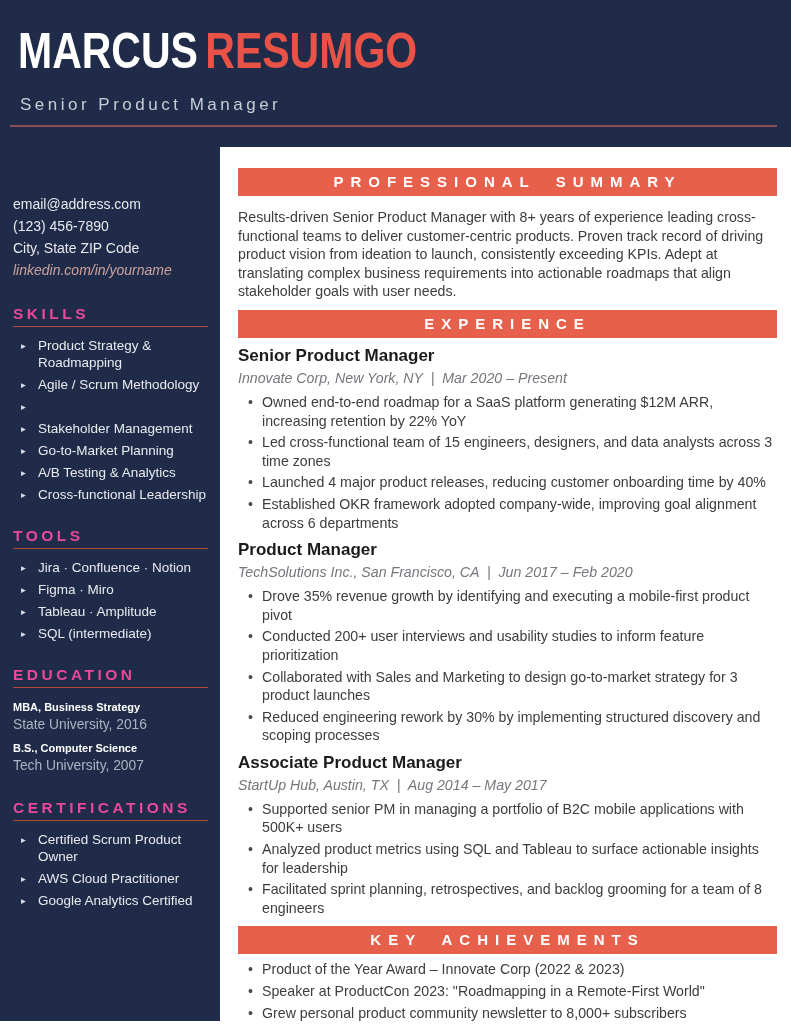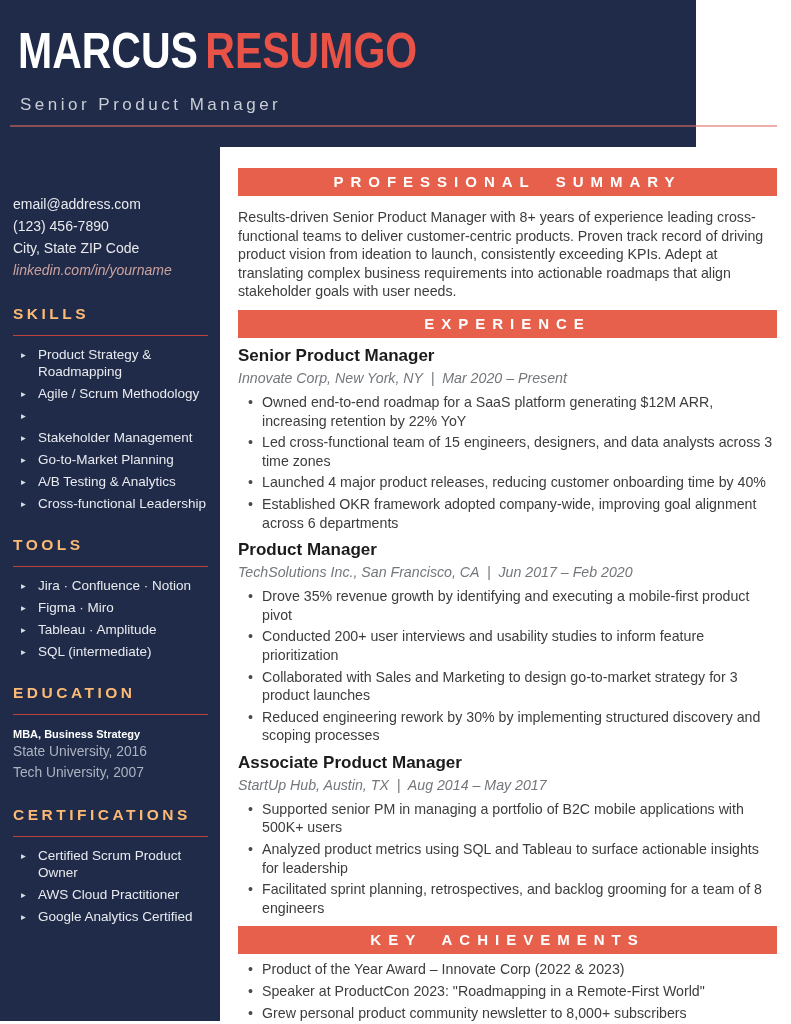--- a/index.html
+++ b/index.html
@@ -1,35 +1,35 @@
 <!DOCTYPE html>
 <html><head>
 <meta charset="utf-8">
 <style>
   * { margin:0; padding:0; box-sizing:border-box; }
   html,body { width:791px; background:#ffffff; }
   body { font-family:"Liberation Sans", sans-serif; }
   .page { position:relative; width:791px; height:1024px; background:#ffffff; overflow:hidden; }
 
   
-  .header { position:absolute; top:0; left:0; width:696px; height:147px; background:#1F2B48; }
+  .header { position:absolute; top:0; left:0; width:791px; height:147px; background:#1F2B48; }
   .name-line { position:absolute; left:18px; top:22px; white-space:nowrap; font-weight:700;
                font-size:50px; transform:scaleX(0.82); transform-origin:0 0; color:#ffffff; }
   .name-last { color:#E85247; margin-left:9px; }
   .header-subtitle { position:absolute; left:20px; top:95px; font-size:17px; letter-spacing:3.5px; color:#C8CDD6; }
   .header-rule { position:absolute; left:10px; top:125px; width:767px; height:2px; background:rgba(224,110,100,0.55); }
 
   
   .sidebar { position:absolute; left:0; top:147px; width:220px; height:874px; background:#1F2B48;
              padding:0 12px 0 13px; color:#E9EAEE; }
   .contact { margin-top:46px; font-size:14px; line-height:22px; }
   .contact-linkedin { color:#CDA39E; text-decoration:none; display:block;font-style:italic; }
   .side-section { margin-top:24px; }
-  .side-heading { font-weight:700; font-size:15.5px; letter-spacing:3.5px; color:#fdba74;
-                  padding-bottom:12px; border-bottom:1.5px solid rgba(226,74,54,0.8); margin-bottom:10px; }
+  .side-heading { font-weight:700; font-size:15.5px; letter-spacing:3.5px; color:#ec4899;
+                  padding-bottom:3px; border-bottom:1.5px solid rgba(226,74,54,0.8); margin-bottom:10px; }
   .side-list { list-style:none; }
   .side-list li { display:flex; font-size:13.5px; line-height:17px; margin-bottom:5px; color:#E8EAEF; }
   .tri { flex:0 0 auto; width:25px; padding-left:8px; font-size:9.5px; line-height:17px;
          color:#DADDE3; font-family:"DejaVu Sans", sans-serif; }
   .edu-degree { font-weight:700; font-size:11px; line-height:18px; color:#ffffff; margin-top:5px; }
   .edu-school { font-size:13.8px; line-height:18px; color:#ACB3C1; margin-bottom:3px; }
 
   
   .main { position:absolute; left:220px; top:147px; width:571px; padding:21px 14px 0 18px; }
   .banner { background:#E7604B; color:#ffffff; font-weight:700; font-size:15px; letter-spacing:7px;
@@ -120,20 +120,21 @@
       </ul>
     </div>
 
     <div class="side-section">
       <div class="side-heading">EDUCATION</div>
       <div>
         <div class="edu-degree">MBA, Business Strategy</div>
         <div class="edu-school">State University, 2016</div>
       </div>
       <div>
+        <div class="edu-degree">B.S., Computer Science</div>
         <div class="edu-school">Tech University, 2007</div>
       </div>
     </div>
 
     <div class="side-section">
       <div class="side-heading">CERTIFICATIONS</div>
       <ul class="side-list">
         <li>
             <span class="tri">▸</span>
             <span>Certified Scrum Product Owner</span>

